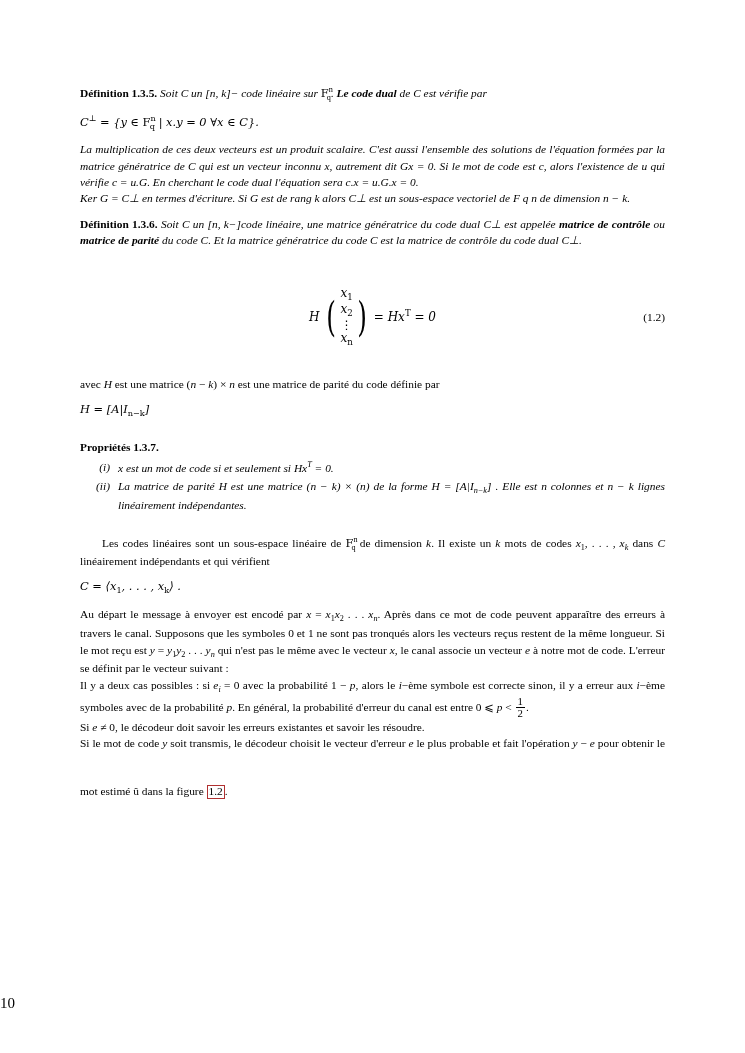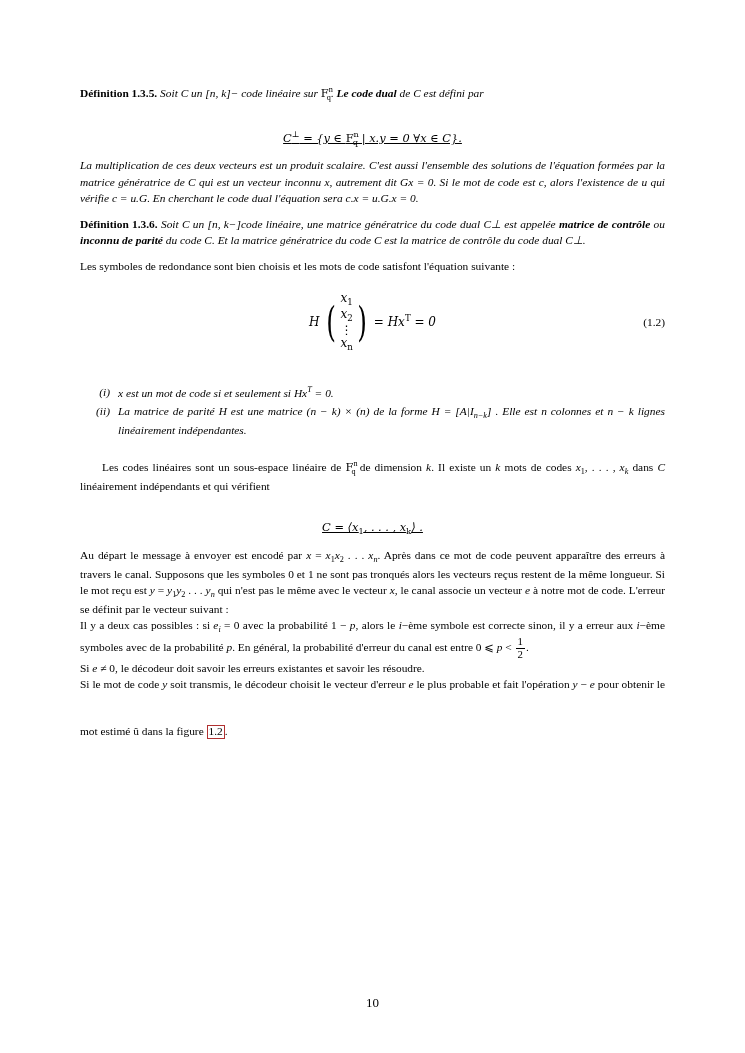--- a/index.html
+++ b/index.html
@@ -25,23 +25,22 @@
     text-align: justify;
   }
   .blk { margin: 0 0 0 0; }
   .gap { height: 10px; }
   .gap-sm { height: 6px; }
   i, .it { font-style: italic; }
   b, .bf { font-weight: bold; }
   .math { font-family: "DejaVu Serif", serif; font-style: italic; }
   .up { font-style: normal; }
   .center {
-    text-align: center;
-    margin: 25px 0 9px 0;
-    text-decoration: underline;
+    text-align: left;
+    margin: 9px 0 9px 0;
   }
   .eqline {
     position: relative;
     text-align: center;
     margin: 11px 0 11px 0;
   }
   .eqnum {
     position: absolute;
     right: 0;
     top: 50%;
@@ -63,22 +62,21 @@
     padding-right: 8px;
     box-sizing: content-box;
   }
   .li .txt { flex: 1; text-align: justify; }
   .indent { text-indent: 22px; margin-top: 12px; }
   .pagenum {
     position: absolute;
     left: 0;
     right: 0;
     top: 995px;
-    text-align: center;
-    font-size: 13px;
+    font-size: 15px;
     font-family: "Liberation Serif", serif;
   }
   .ref-box {
     border: 0.8px solid #b03030;
     padding: 0 1px;
     display: inline-block;
     line-height: 1.05;
     margin-top: 33px;
   }
   
@@ -91,21 +89,21 @@
     margin: 0 1px;
   }
   .frac .num { display: block; padding: 0 2px; }
   .frac .den { display: block; border-top: 0.8px solid #000; padding: 0 2px; }
   .vec {
     display: inline-block;
     vertical-align: middle;
     text-align: left;
     line-height: 1.12;
     font-style: italic;
-    margin: 6px 1px;
+    margin: 17px 1px;
   }
   .paren-wrap {
     display: inline-flex;
     align-items: center;
     vertical-align: middle;
   }
   .paren {
     font-style: normal;
     font-size: 3.45em;
     font-family: "DejaVu Serif", serif;
@@ -118,63 +116,72 @@
   .bb { font-family: "DejaVu Serif", serif; font-style: normal; }
 </style>
 </head>
 <body>
 
 <div class="page">
 
   <div class="blk it">
     <span class="theorem-head up">Définition 1.3.5.</span>
     <span>Soit C un [n, k]− code linéaire sur </span><span class="bb">F</span><span class="sup">n</span><span class="sub" style="margin-left:-6px">q</span>.
-    <b>Le code dual</b><span> de C est défini par</span>
+    <b>Le code dual</b><span> de C est vérifie par</span>
   </div>
 
   <div class="center math">
     C<span class="sup up">⊥</span> = {y ∈ <span class="bb">F</span><span class="sup">n</span><span class="sub" style="margin-left:-6px">q</span> | x.y = 0 ∀x ∈ C}.
   </div>
 
   <div class="blk it">La multiplication de ces deux vecteurs est un produit scalaire. C'est aussi l'ensemble des solutions de l'équation formées par la matrice génératrice de C qui est un vecteur inconnu x, autrement dit Gx = 0. Si le mot de code est c, alors l'existence de u qui vérifie c = u.G. En cherchant le code dual l'équation sera c.x = u.G.x = 0.</div>
+  <div class="blk it">Ker G = C⊥ en termes d'écriture. Si G est de rang k alors C⊥ est un sous-espace vectoriel de F q n de dimension n − k.</div>
 
   <div class="gap"></div>
 
   <div class="blk it">
     <span class="theorem-head up">Définition 1.3.6.</span>
-    <span>Soit C un [n, k−]code linéaire, une matrice génératrice du code dual C⊥ est appelée </span><b>matrice de contrôle</b><span> ou </span><b>inconnu de parité</b><span> du code C. Et la matrice génératrice du code C est la matrice de contrôle du code dual C⊥.</span>
+    <span>Soit C un [n, k−]code linéaire, une matrice génératrice du code dual C⊥ est appelée </span><b>matrice de contrôle</b><span> ou </span><b>matrice de parité</b><span> du code C. Et la matrice génératrice du code C est la matrice de contrôle du code dual C⊥.</span>
   </div>
 
   <div class="gap"></div>
 
-  <div class="blk">Les symboles de redondance sont bien choisis et les mots de code satisfont l'équation suivante :</div>
 
   <div class="eqline">
     <span class="math" style="font-size:12px">
       <span>H</span>
       <span class="paren-wrap">
         <span class="paren">(</span>
         <span class="vec">
           <span style="display:block">x<span class="sub">1</span></span>
           <span style="display:block">x<span class="sub">2</span></span>
           <span style="display:block" class="up">⋮</span>
           <span style="display:block">x<span class="sub">n</span></span>
         </span>
         <span class="paren">)</span>
       </span>
       <span>= Hx</span><span class="sup">T</span> <span>= 0</span>
     </span>
     <span class="eqnum">(1.2)</span>
   </div>
 
-
+  <div class="blk">
+    avec <i>H</i> est une matrice (<i>n</i> − <i>k</i>) × <i>n</i> est une matrice de parité du code définie par
+  </div>
+
+  <div class="center math">
+    H = [A|I<span class="sub">n−k</span>]
+  </div>
 
 
   <div class="gap"></div>
 
+  <div class="blk">
+    <span class="bf">Propriétés 1.3.7.</span>
+  </div>
 
   <div class="list">
     <div class="li">
       <span class="lbl">(i)</span>
       <span class="txt"><i>x</i> est un mot de code si et seulement si <i>Hx</i><span class="sup"><i>T</i></span> = 0.</span>
     </div>
     <div class="li">
       <span class="lbl">(ii)</span>
       <span class="txt">La matrice de parité <i>H</i> est une matrice (<i>n</i> − <i>k</i>) × (<i>n</i>) de la forme <i>H</i> = [<i>A</i>|<i>I</i><span class="sub"><i>n−k</i></span>] <i>.</i> Elle est <i>n</i> colonnes et <i>n</i> − <i>k</i> lignes linéairement indépendantes.</span>
     </div>

